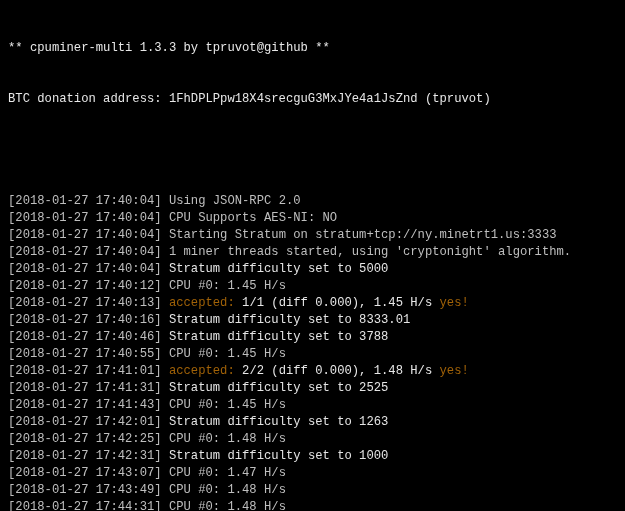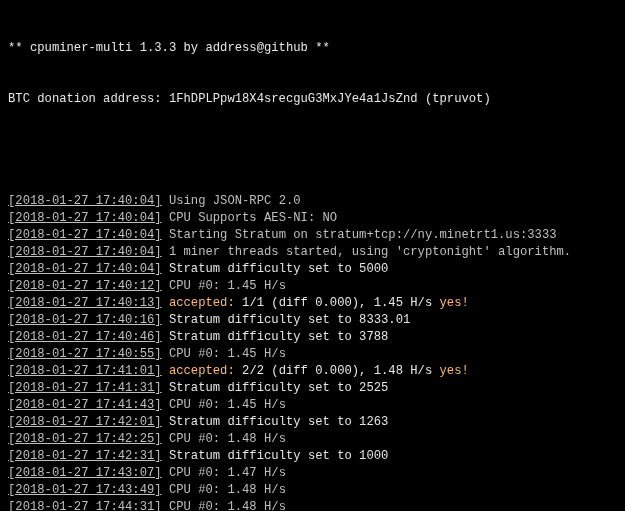--- a/index.html
+++ b/index.html
@@ -13,28 +13,28 @@
   .terminal {
     font-family: "Courier New", Courier, monospace;
     font-size: 12.2px;
     line-height: 17px;
     color: #bfbfbf;
     padding: 6px 8px;
     white-space: pre;
     letter-spacing: 0px;
   }
   .line { display: block; }
-  .ts { color: #bfbfbf; text-decoration: underline; }
+  .ts { color: #bfbfbf; }
   .white { color: #e8e8e8; }
   .yellow { color: #e5e5e5; }
-  .green { color: #fdba74; }
+  .green { color: #a16207; }
   .blank { height: 17px; }
 </style>
 </head>
 <body>
 
 <div class="terminal">
-  <span class="line white">** cpuminer-multi 1.3.3 by address@github **</span>
+  <span class="line white">** cpuminer-multi 1.3.3 by tpruvot@github **</span>
   <span class="line white">BTC donation address: 1FhDPLPpw18X4srecguG3MxJYe4a1JsZnd (tpruvot)</span>
   <div class="blank"></div>
   <div id="log-container"><span class="line"><span class="ts">[2018-01-27 17:40:04]</span> <span>Using JSON-RPC 2.0</span></span><span class="line"><span class="ts">[2018-01-27 17:40:04]</span> <span>CPU Supports AES-NI: NO</span></span><span class="line"><span class="ts">[2018-01-27 17:40:04]</span> <span>Starting Stratum on stratum+tcp://ny.minetrt1.us:3333</span></span><span class="line"><span class="ts">[2018-01-27 17:40:04]</span> <span>1 miner threads started, using 'cryptonight' algorithm.</span></span><span class="line"><span class="ts">[2018-01-27 17:40:04]</span> <span class="yellow">Stratum difficulty set to 5000</span></span><span class="line"><span class="ts">[2018-01-27 17:40:12]</span> <span>CPU #0: 1.45 H/s</span></span><span class="line"><span class="ts">[2018-01-27 17:40:13]</span> <span class="green">accepted: </span><span class="white">1/1 (diff 0.000), 1.45 H/s </span><span class="green">yes!</span></span><span class="line"><span class="ts">[2018-01-27 17:40:16]</span> <span class="yellow">Stratum difficulty set to 8333.01</span></span><span class="line"><span class="ts">[2018-01-27 17:40:46]</span> <span class="yellow">Stratum difficulty set to 3788</span></span><span class="line"><span class="ts">[2018-01-27 17:40:55]</span> <span>CPU #0: 1.45 H/s</span></span><span class="line"><span class="ts">[2018-01-27 17:41:01]</span> <span class="green">accepted: </span><span class="white">2/2 (diff 0.000), 1.48 H/s </span><span class="green">yes!</span></span><span class="line"><span class="ts">[2018-01-27 17:41:31]</span> <span class="yellow">Stratum difficulty set to 2525</span></span><span class="line"><span class="ts">[2018-01-27 17:41:43]</span> <span>CPU #0: 1.45 H/s</span></span><span class="line"><span class="ts">[2018-01-27 17:42:01]</span> <span class="yellow">Stratum difficulty set to 1263</span></span><span class="line"><span class="ts">[2018-01-27 17:42:25]</span> <span>CPU #0: 1.48 H/s</span></span><span class="line"><span class="ts">[2018-01-27 17:42:31]</span> <span class="yellow">Stratum difficulty set to 1000</span></span><span class="line"><span class="ts">[2018-01-27 17:43:07]</span> <span>CPU #0: 1.47 H/s</span></span><span class="line"><span class="ts">[2018-01-27 17:43:49]</span> <span>CPU #0: 1.48 H/s</span></span><span class="line"><span class="ts">[2018-01-27 17:44:31]</span> <span>CPU #0: 1.48 H/s</span></span></div>
   
 </div>
 
 </body></html>

